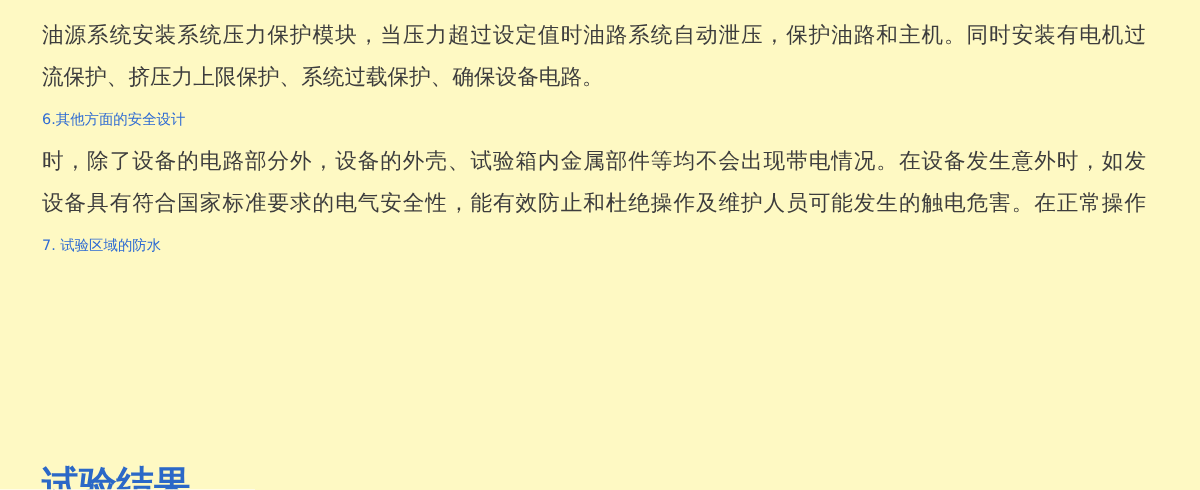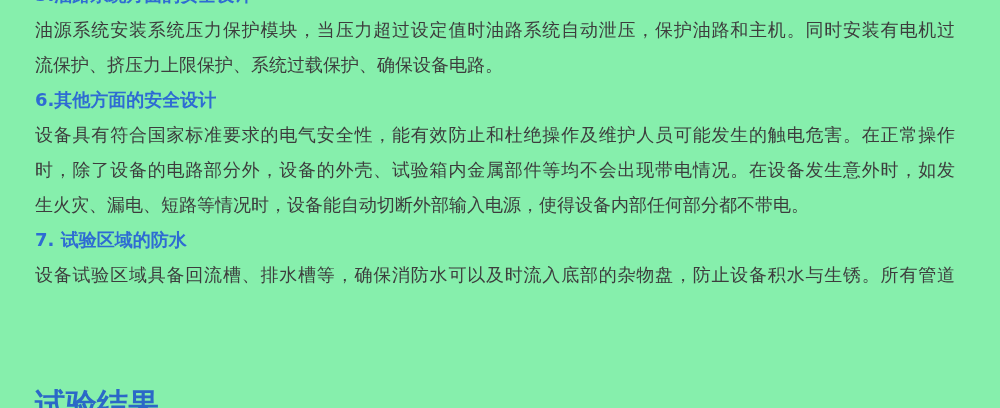--- a/index.html
+++ b/index.html
@@ -4,34 +4,34 @@
 <style>
   html, body {
     margin: 0;
     padding: 0;
     background: #ffffff;
   }
   .page {
     position: relative;
     width: 1000px;
     height: 408px;
-    background: #86efac;
+    background: #fef9c3;
     overflow: hidden;
     font-family: "DejaVu Sans", "Liberation Sans", sans-serif;
   }
   .text-column {
     position: absolute;
     left: 35px;
     top: -23px;
     width: 920px;
   }
   .section-heading {
-    font-size: 18px;
+    font-size: 12px;
     line-height: 35px;
-    font-weight: 700;
+    font-weight: 400;
     color: var(--accent, #2e6bd3);
     white-space: nowrap;
   }
   .para {
     margin: 0;
   }
   .line {
     font-size: 18px;
     line-height: 35px;
     color: var(--body-color, #3d3d3d);
@@ -62,28 +62,26 @@
     <div class="section-heading">5.油路系统方面的安全设计</div>
 
     <div class="para">
       <div class="line jl">油源系统安装系统压力保护模块，当压力超过设定值时油路系统自动泄压，保护油路和主机。同时安装有电机过</div>
       <div class="line">流保护、挤压力上限保护、系统过载保护、确保设备电路。</div>
     </div>
 
     <div class="section-heading">6.其他方面的安全设计</div>
 
     <div class="para">
+      <div class="line jl">时，除了设备的电路部分外，设备的外壳、试验箱内金属部件等均不会出现带电情况。在设备发生意外时，如发</div>
       <div class="line jl">设备具有符合国家标准要求的电气安全性，能有效防止和杜绝操作及维护人员可能发生的触电危害。在正常操作</div>
-      <div class="line jl">时，除了设备的电路部分外，设备的外壳、试验箱内金属部件等均不会出现带电情况。在设备发生意外时，如发</div>
-      <div class="line">生火灾、漏电、短路等情况时，设备能自动切断外部输入电源，使得设备内部任何部分都不带电。</div>
     </div>
 
     <div class="section-heading">7. 试验区域的防水</div>
 
     <div class="para">
-      <div class="line jl">设备试验区域具备回流槽、排水槽等，确保消防水可以及时流入底部的杂物盘，防止设备积水与生锈。所有管道</div>
     </div>
 
   </div>
 
   <h2 class="big-heading">试验结果</h2>
 
 </div>
 
 </body></html>

